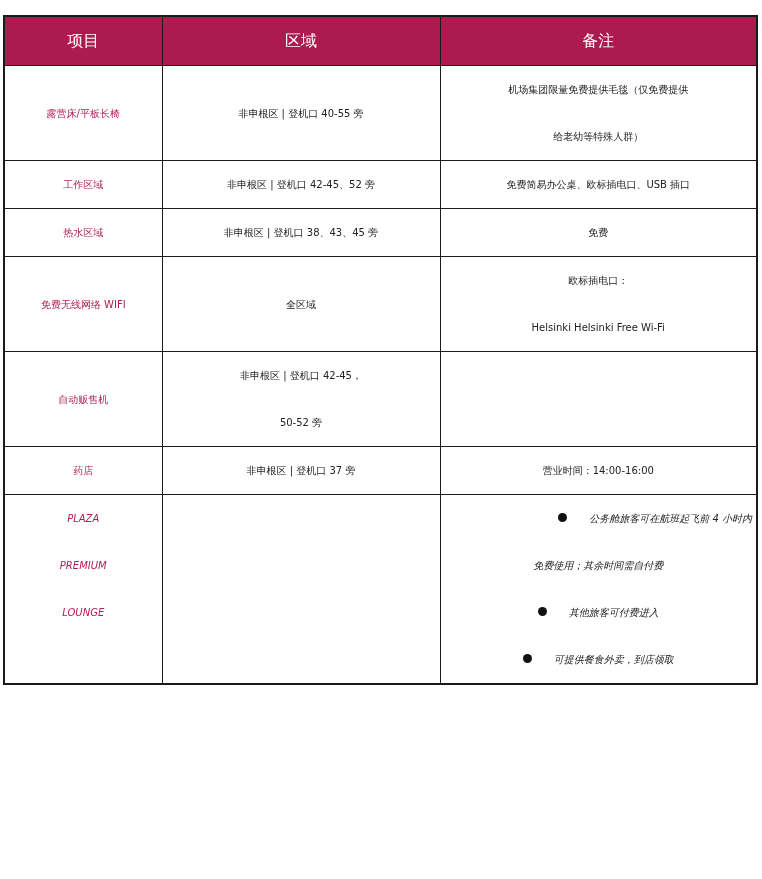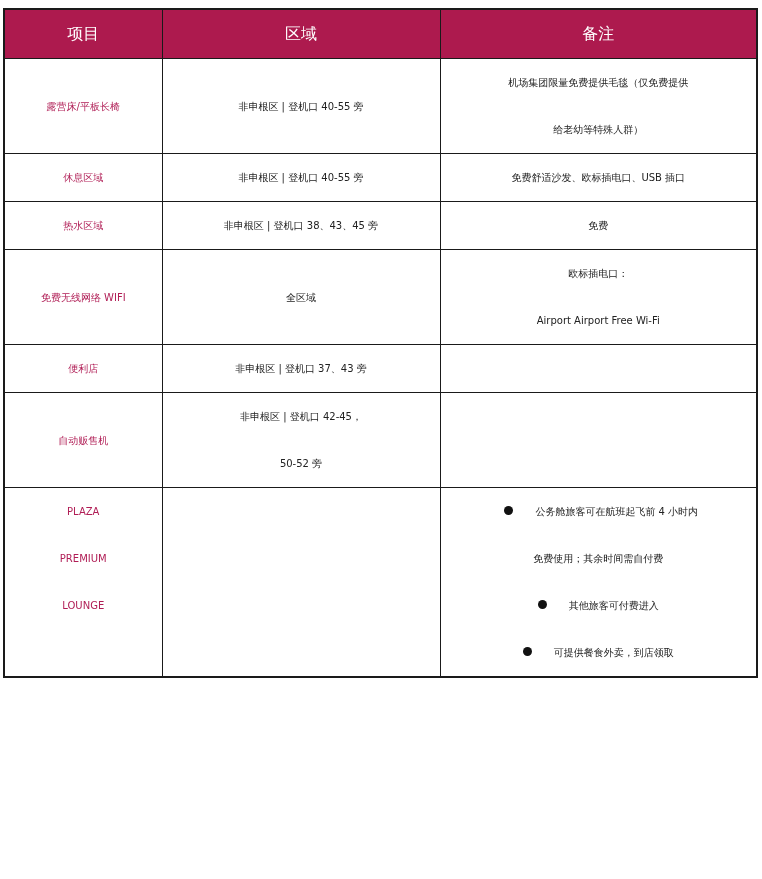--- a/index.html
+++ b/index.html
@@ -1,19 +1,19 @@
 <!DOCTYPE html>
 <html><head>
 <meta charset="utf-8">
 <style>
   html, body { margin: 0; padding: 0; background: #ffffff; }
   body { width: 762px; height: 879px; overflow: hidden; position: relative;
          font-family: "DejaVu Sans", "Liberation Sans", sans-serif; }
   .tbl {
-    position: absolute; left: 3px; top: 8px;
+    position: absolute; left: 3px; top: 15px;
     width: 753px;
     border-collapse: collapse;
     table-layout: fixed;
     border: 2px solid #1a1a1a;
   }
   .tbl col.c1 { width: 158px; }
   .tbl col.c2 { width: 278px; }
   .tbl col.c3 { width: 317px; }
   .tbl th, .tbl td {
     border: 1.5px solid #1a1a1a;
@@ -32,21 +32,21 @@
     line-height: 48px;
     font-size: 16px;
   }
   .tbl td.item { color: #b01d55; margin-left: 44px; }
   .tbl td .line { display: block; white-space: nowrap; }
   .bullet { display: inline-block; width: 9px; height: 9px; border-radius: 50%;
             background: #111; margin-right: 22px; vertical-align: middle; position: relative; top: -2px; }
   .r-h1 { height: 95px; }
   .r-h  { height: 48px; }
   .r-h2 { height: 95px; }
-  .r-big { height: 162px; }
+  .r-big { height: 162px; font-style: italic; }
 </style>
 </head>
 <body>
 
 <table class="tbl">
   <colgroup>
       <col class="c1">
       <col class="c2">
       <col class="c3">
     </colgroup>
@@ -65,27 +65,27 @@
       <td>
           <span class="line">非申根区 | 登机口 40-55 旁</span>
         </td>
       <td>
         <span class="line">机场集团限量免费提供毛毯（仅免费提供</span>
         <span class="line">给老幼等特殊人群）</span>
       </td>
     </tr>
     <tr class="r-h">
       <td class="item">
-          <span class="line">休息区域</span>
+          <span class="line">工作区域</span>
         </td>
       <td>
-          <span class="line">非申根区 | 登机口 40-55 旁</span>
+          <span class="line">非申根区 | 登机口 42-45、52 旁</span>
         </td>
       <td>
-          <span class="line">免费舒适沙发、欧标插电口、USB 插口</span>
+          <span class="line">免费简易办公桌、欧标插电口、USB 插口</span>
         </td>
     </tr>
     <tr class="r-h">
       <td class="item">
           <span class="line">热水区域</span>
         </td>
       <td>
           <span class="line">非申根区 | 登机口 38、43、45 旁</span>
         </td>
       <td>
@@ -94,50 +94,52 @@
     </tr>
     <tr class="r-h2">
       <td class="item">
           <span class="line">免费无线网络 WIFI</span>
         </td>
       <td>
           <span class="line">全区域</span>
         </td>
       <td>
         <span class="line">欧标插电口：</span>
-        <span class="line">Airport Airport Free Wi-Fi</span>
+        <span class="line">Helsinki Helsinki Free Wi-Fi</span>
       </td>
-    </tr>
-    <tr class="r-h">
-      <td class="item">
-          <span class="line">便利店</span>
-        </td>
-      <td>
-          <span class="line">非申根区 | 登机口 37、43 旁</span>
-        </td>
-      <td></td>
     </tr>
     <tr class="r-h2">
       <td class="item">
           <span class="line">自动贩售机</span>
         </td>
       <td>
         <span class="line">非申根区 | 登机口 42-45，</span>
         <span class="line">50-52 旁</span>
       </td>
       <td></td>
     </tr>
+    <tr class="r-h">
+      <td class="item">
+          <span class="line">药店</span>
+        </td>
+      <td>
+          <span class="line">非申根区 | 登机口 37 旁</span>
+        </td>
+      <td>
+          <span class="line">营业时间：14:00-16:00</span>
+        </td>
+    </tr>
     <tr class="r-big">
       <td class="item" style="vertical-align: top;">
         <span class="line">PLAZA</span>
         <span class="line">PREMIUM</span>
         <span class="line">LOUNGE</span>
       </td>
       <td></td>
       <td>
-        <span class="line" style="text-align:center; padding-left:6px;"><span class="bullet"></span><span>公务舱旅客可在航班起飞前 4 小时内</span></span>
+        <span class="line" style="text-align:right; padding-left:6px;"><span class="bullet"></span><span>公务舱旅客可在航班起飞前 4 小时内</span></span>
         <span class="line"><span>免费使用；其余时间需自付费</span></span>
         <span class="line"><span class="bullet"></span><span>其他旅客可付费进入</span></span>
         <span class="line"><span class="bullet"></span><span>可提供餐食外卖，到店领取</span></span>
       </td>
     </tr>
   </tbody>
 </table>
 
 </body></html>

